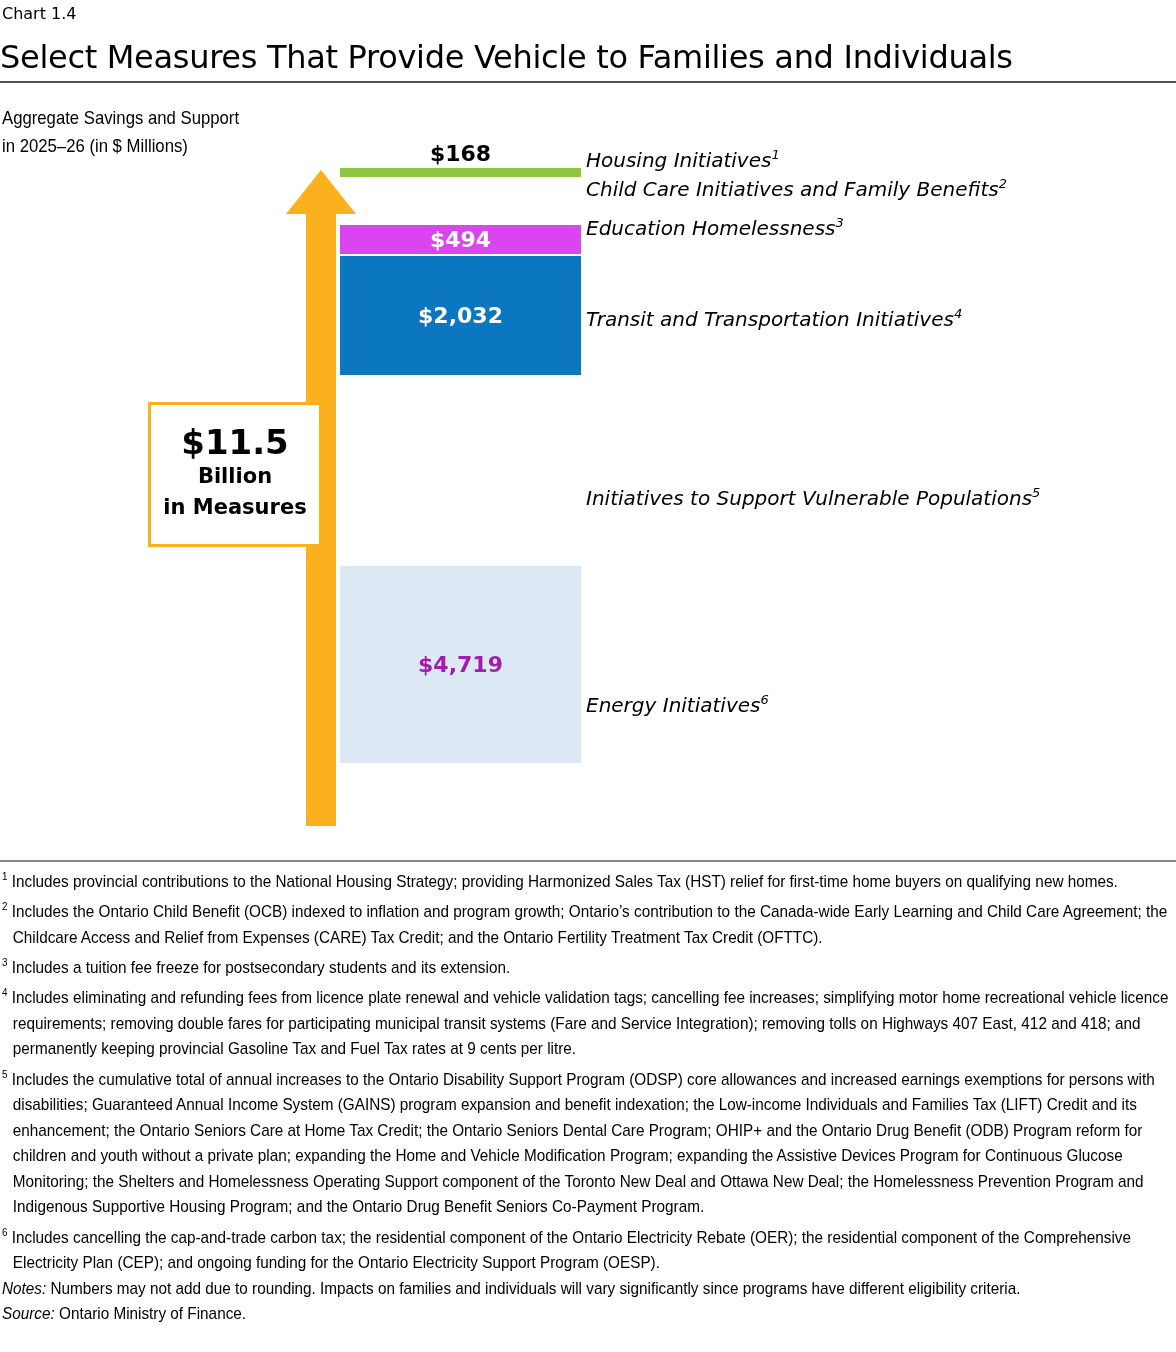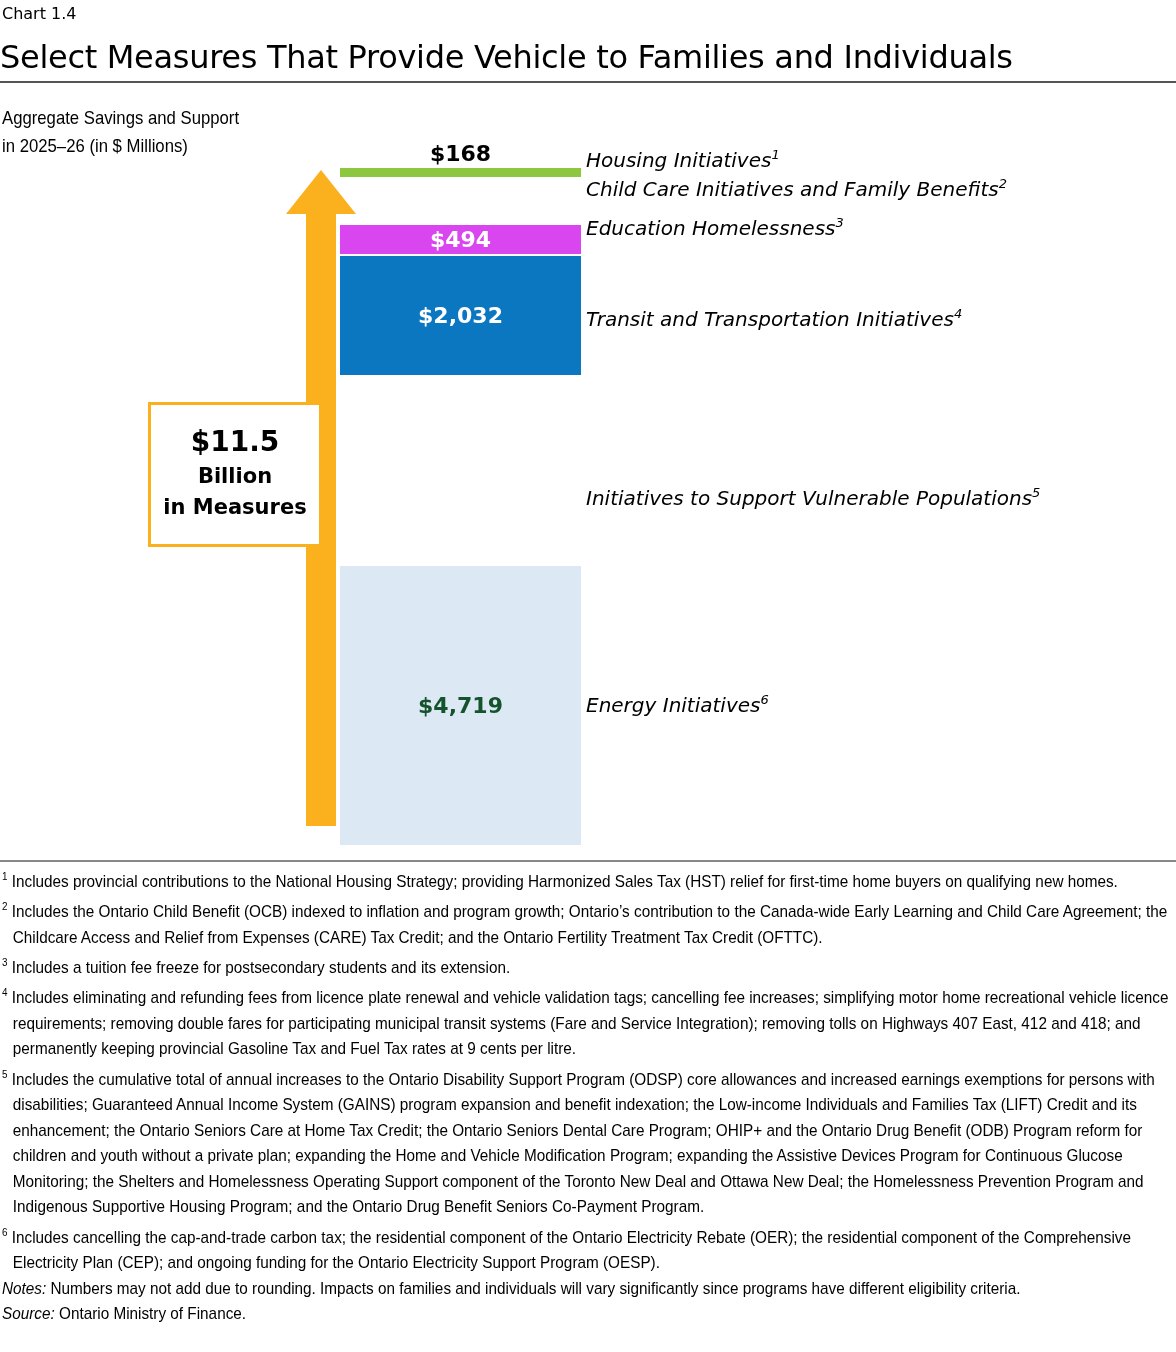--- a/index.html
+++ b/index.html
@@ -9,21 +9,21 @@
   .title-rule { position:absolute; left:0; top:81px; width:1176px; height:2px; background:#555; }
   .ylabel { position:absolute; left:2px; top:104px; font-size:19px; line-height:28px; transform:scaleX(0.88); transform-origin:left top; white-space:nowrap; }
   .bar { position:absolute; left:340px; width:241px; }
   .seg { position:absolute; left:0; width:241px; display:flex; align-items:center; justify-content:center; font-family:"DejaVu Sans", sans-serif; font-weight:bold; font-size:22px; color:#fff; }
   .top-val { position:absolute; left:340px; width:241px; top:141px; text-align:center; font-family:"DejaVu Sans", sans-serif; font-weight:bold; font-size:22px; }
   .seg-label { position:absolute; left:586px; font-family:"DejaVu Sans", sans-serif; font-size:20px; white-space:nowrap;font-style:italic; }
   .seg-label sup { font-size:13px; }
   .arrow-shaft { position:absolute; left:306px; top:212px; width:30px; height:614px; background:#fbb01d; }
   .arrow-head { position:absolute; left:286px; top:170px; width:0; height:0; border-left:35px solid transparent; border-right:35px solid transparent; border-bottom:44px solid #fbb01d; }
   .total-box { position:absolute; left:148px; top:402px; width:168px; height:139px; background:#fff; border:3px solid #fbb01d; text-align:center; font-family:"DejaVu Sans", sans-serif; font-weight:bold; }
-  .total-big { font-size:28px; margin-top:18px; line-height:38px; }
+  .total-big { font-size:34px; margin-top:18px; line-height:38px; }
   .total-sm { font-size:21px; line-height:31px; }
   .notes-rule { position:absolute; left:0; top:860px; width:1176px; height:2px; background:#888; }
   .notes { position:absolute; left:2px; top:864px; width:1172px; font-size:17px; line-height:25.6px; transform:scaleX(0.9); transform-origin:left top; }
   .note { padding-left:12px; text-indent:-12px; width:1290px; }
   .note sup { font-size:11px; }
   .note i { font-style:italic; }
 </style>
 </head>
 <body>
 
@@ -41,21 +41,21 @@
 
 <div class="top-val">$168</div>
 <div class="bar" style="top:168px;height:677px;">
   <div class="seg" style="top:0;height:9px;background:#8dc63f;"></div>
   <div class="seg" style="top:9px;height:29px;background:#d946ef;margin-top:48px;">
     <span>$494</span>
   </div>
   <div class="seg" style="top:88px;height:119px;background:#0b77c0;">
     <span>$2,032</span>
   </div>
-  <div class="seg" style="top:398px;height:279px;background:#dce8f3;color:#14532d;">
+  <div class="seg" style="top:398px;height:197px;background:#dce8f3;color:#a21caf;">
     <span>$4,719</span>
   </div>
 </div>
 
 <div class="seg-label" style="top:147px;"><span>Housing Initiatives</span><sup>1</sup></div>
 <div class="seg-label" style="top:176px;"><span>Child Care Initiatives and Family Benefits</span><sup>2</sup></div>
 <div class="seg-label" style="top:215px;"><span>Education Homelessness</span><sup>3</sup></div>
 <div class="seg-label" style="top:306px;"><span>Transit and Transportation Initiatives</span><sup>4</sup></div>
 <div class="seg-label" style="top:457px;margin-top:28px;"><span>Initiatives to Support Vulnerable Populations</span><sup>5</sup></div>
 <div class="seg-label" style="top:692px;"><span>Energy Initiatives</span><sup>6</sup></div>

